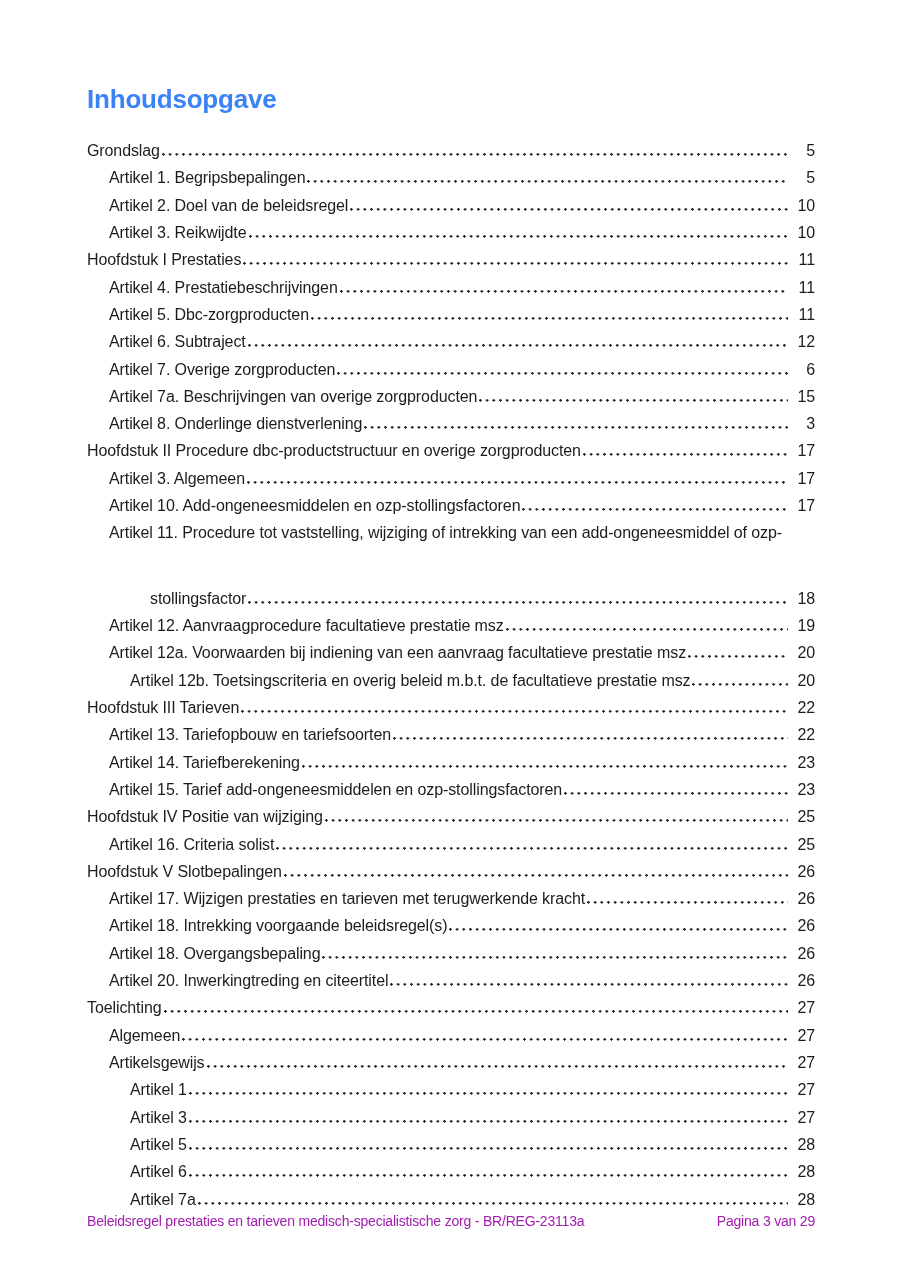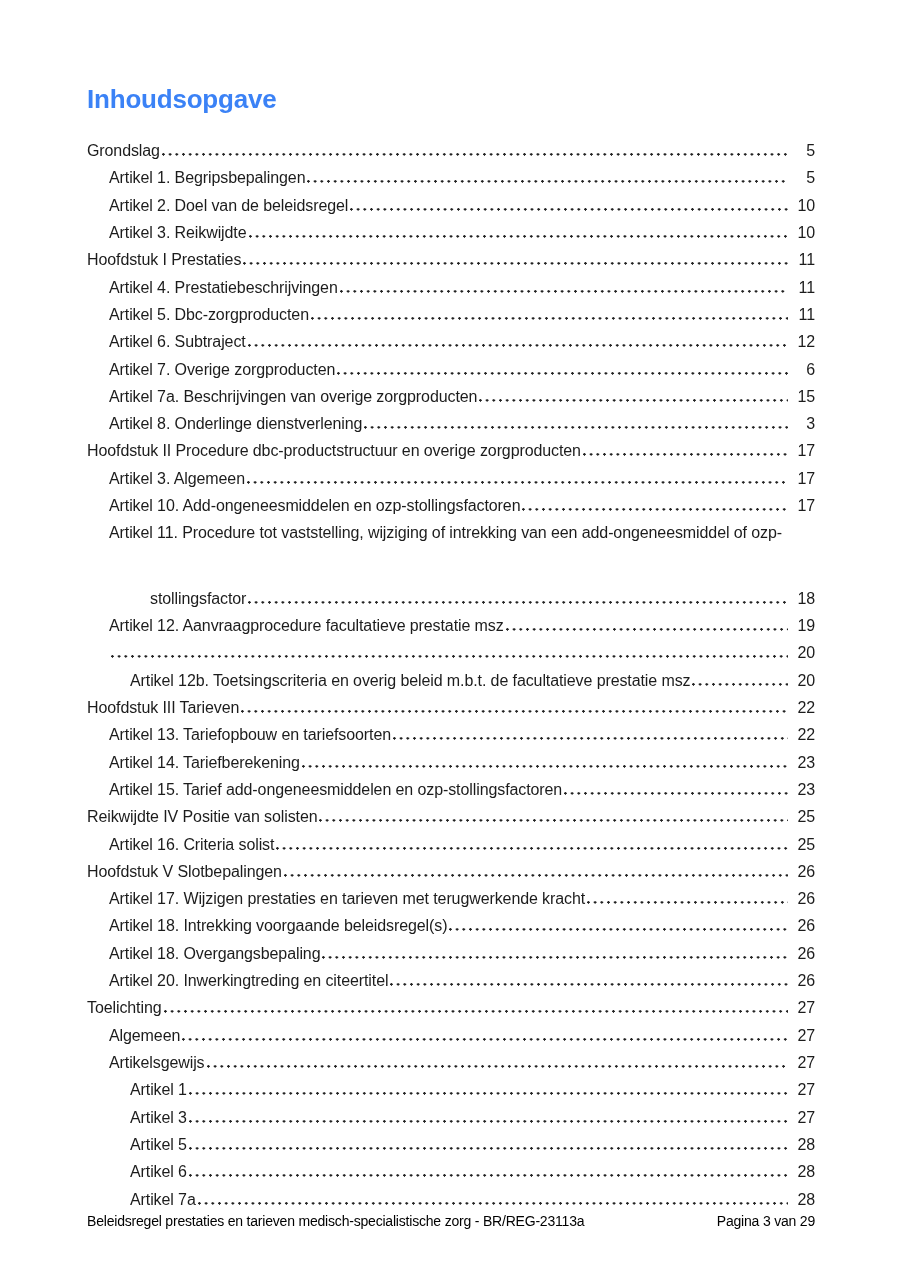--- a/index.html
+++ b/index.html
@@ -69,21 +69,21 @@
   .footer {
     position: absolute;
     left: 87px;
     top: 1212px;
     width: 728px;
     display: flex;
     justify-content: space-between;
     align-items: flex-start;
     font-size: 14px;
     line-height: 18px;
-    color: #000000;
+    color: #a21caf;
     letter-spacing: -0.2px;
   }
   .footer .footer-left { white-space: nowrap; }
   .footer .footer-right { white-space: nowrap; }
 </style>
 </head>
 <body>
 
 <div class="page">
   <div class="content">
@@ -166,20 +166,21 @@
           <span class="toc-label">stollingsfactor</span>
           <span class="toc-leader"></span>
           <span class="toc-page">18</span>
         </div>
         <div class="toc-row" data-level="1">
           <span class="toc-label">Artikel 12. Aanvraagprocedure facultatieve prestatie msz</span>
           <span class="toc-leader"></span>
           <span class="toc-page">19</span>
         </div>
         <div class="toc-row" data-level="1">
+          <span class="toc-label">Artikel 12a. Voorwaarden bij indiening van een aanvraag facultatieve prestatie msz</span>
           <span class="toc-leader"></span>
           <span class="toc-page">20</span>
         </div>
         <div class="toc-row" data-level="2">
           <span class="toc-label">Artikel 12b. Toetsingscriteria en overig beleid m.b.t. de facultatieve prestatie msz</span>
           <span class="toc-leader"></span>
           <span class="toc-page">20</span>
         </div>
         <div class="toc-row" data-level="0">
           <span class="toc-label">Hoofdstuk III Tarieven</span>
@@ -195,21 +196,21 @@
           <span class="toc-label">Artikel 14. Tariefberekening</span>
           <span class="toc-leader"></span>
           <span class="toc-page">23</span>
         </div>
         <div class="toc-row" data-level="1">
           <span class="toc-label">Artikel 15. Tarief add-ongeneesmiddelen en ozp-stollingsfactoren</span>
           <span class="toc-leader"></span>
           <span class="toc-page">23</span>
         </div>
         <div class="toc-row" data-level="0">
-          <span class="toc-label">Reikwijdte IV Positie van solisten</span>
+          <span class="toc-label">Hoofdstuk IV Positie van wijziging</span>
           <span class="toc-leader"></span>
           <span class="toc-page">25</span>
         </div>
         <div class="toc-row" data-level="1">
           <span class="toc-label">Artikel 16. Criteria solist</span>
           <span class="toc-leader"></span>
           <span class="toc-page">25</span>
         </div>
         <div class="toc-row" data-level="0">
           <span class="toc-label">Hoofdstuk V Slotbepalingen</span>

